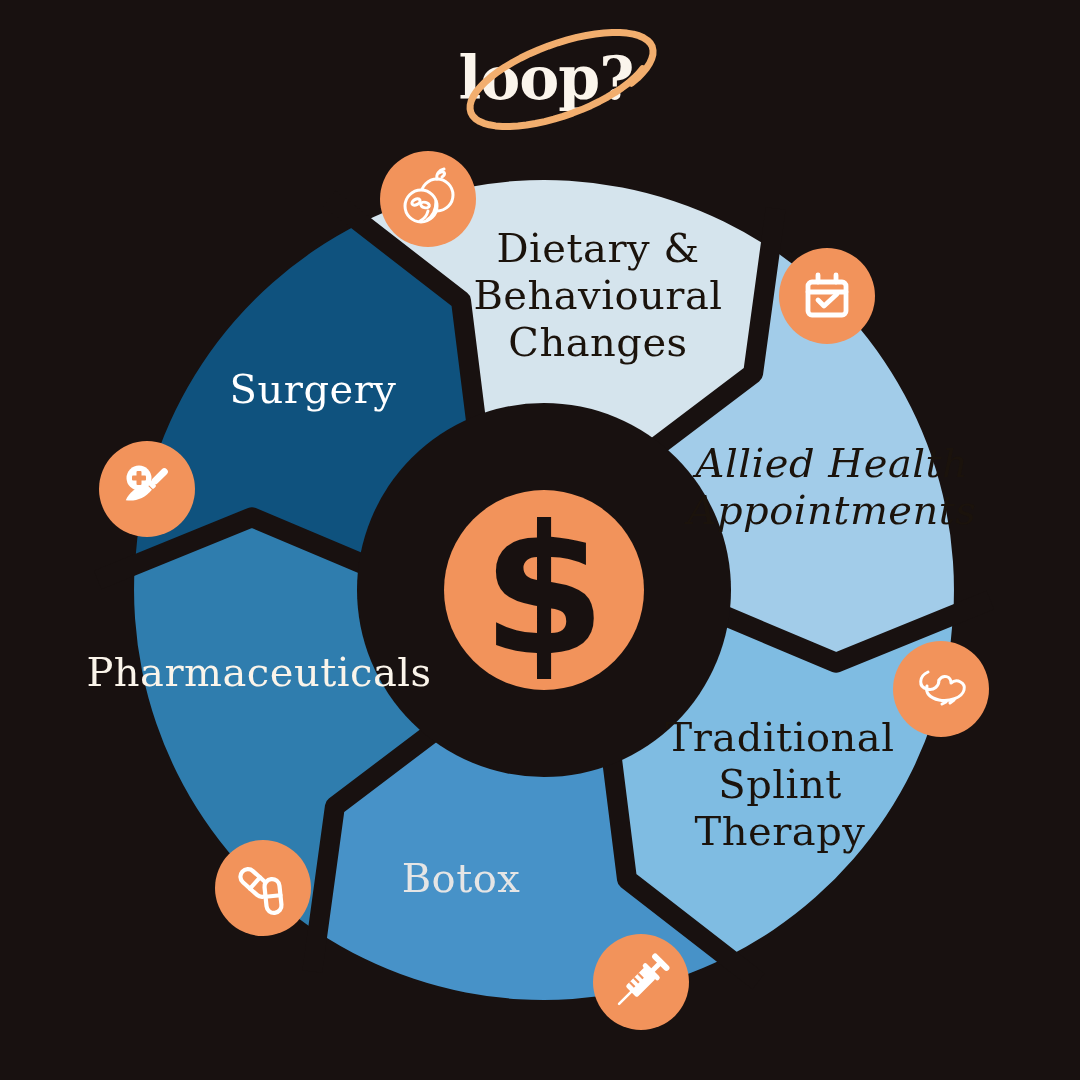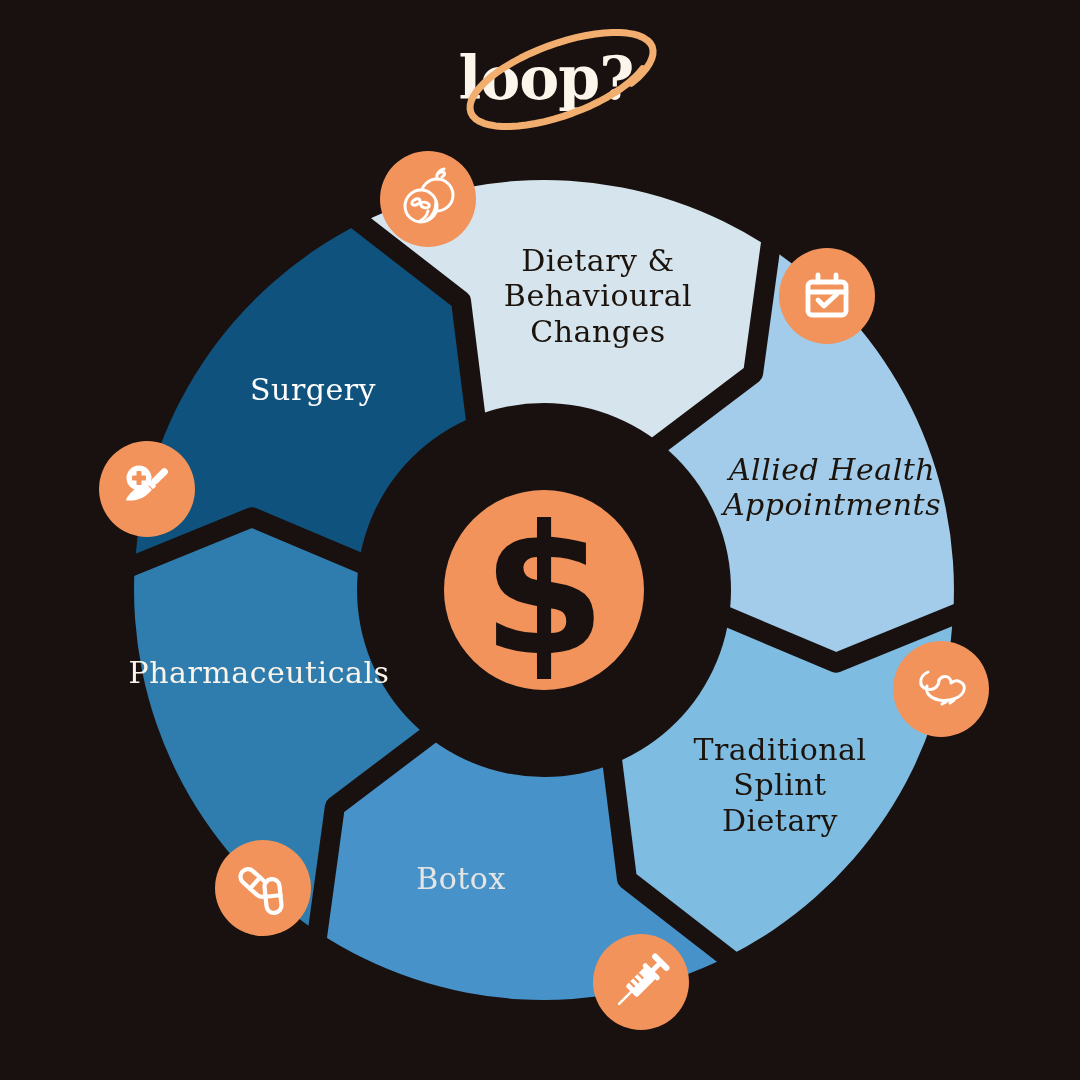--- a/index.html
+++ b/index.html
@@ -12,21 +12,21 @@
     display:flex;align-items:center;justify-content:center;
     color:#FBF5EC;font-size:60px;font-weight:bold;letter-spacing:-1px;
     z-index:6;white-space:pre;
   }
   .title .hl{position:relative;display:inline-block;margin-left:12px;}
   .title .hl svg{position:absolute;overflow:visible;pointer-events:none;}
   #wheel-svg{position:absolute;left:0;top:0;z-index:1;}
   .seg-label{
     position:absolute;transform:translate(-50%,-50%);
     text-align:center;white-space:pre-line;z-index:4;
-    font-size:30px;line-height:1.18;font-weight:normal;
+    font-size:40px;line-height:1.18;font-weight:normal;
     letter-spacing:0.5px;
   }
 </style>
 </head>
 <body>
 
 <div class="canvas">
 
   <div class="title"><span class="hl" id="title-hl"><span id="title-hl-text">loop?</span><svg id="loop-ellipse" width="315" height="210" style="left: -70px; top: -70px;">
           <polyline points="253.6,95.8 249.7,100.5 244.9,105.2 239.3,110.1 233.0,114.8 226.0,119.5 218.4,124.1 210.2,128.5 201.7,132.7 192.7,136.6 183.6,140.1 174.2,143.4 164.9,146.2 155.6,148.6 146.4,150.5 137.5,152.0 129.0,153.0 120.9,153.5 113.4,153.4 106.5,152.9 100.3,151.8 94.9,150.3 90.3,148.3 86.5,145.8 83.7,142.9 81.9,139.6 81.1,135.9 81.2,132.0 82.3,127.7 84.4,123.2 87.5,118.5 91.5,113.7 96.4,108.8 102.1,103.9 108.5,99.0 115.7,94.2 123.5,89.5 131.8,85.0 140.6,80.7 149.8,76.7 159.2,73.1 168.7,69.8 178.3,66.9 187.8,64.4 197.2,62.5 206.2,61.0 215.0,60.0 223.2,59.5 230.9,59.5 238.0,60.1 244.4,61.1 249.9,62.7 254.6,64.8 258.4,67.3 261.3,70.3 263.2,73.6 264.0,77.4 263.9,81.5 262.7,85.8 260.6,90.4 257.4,95.2 253.4,100.1 248.4,105.2 242.5,110.2" fill="none" stroke="#F2AE6E" stroke-width="7" stroke-linecap="round" stroke-linejoin="round"></polyline>
@@ -134,19 +134,19 @@
     </svg>
 
   <div id="labels">
       <div class="seg-label" style="left: 598px; top: 296px; color: rgb(27, 19, 12);">Dietary &amp;
 Behavioural
 Changes</div>
       <div class="seg-label" style="left: 832px; top: 487px; color: rgb(27, 19, 12); font-style: italic;">Allied Health
 Appointments</div>
       <div class="seg-label" style="left: 780px; top: 785px; color: rgb(27, 19, 12);">Traditional
 Splint
-Dietary</div>
+Therapy</div>
       <div class="seg-label" style="left: 461px; top: 879px; color: #e5e5e5;">Botox</div>
       <div class="seg-label" style="left: 259px; top: 673px; color: rgb(250, 244, 234);">Pharmaceuticals</div>
       <div class="seg-label" style="left: 313px; top: 390px; color: #ffffff; text-align: right;">Surgery</div>
     </div>
 
 </div>
 
 </body></html>

